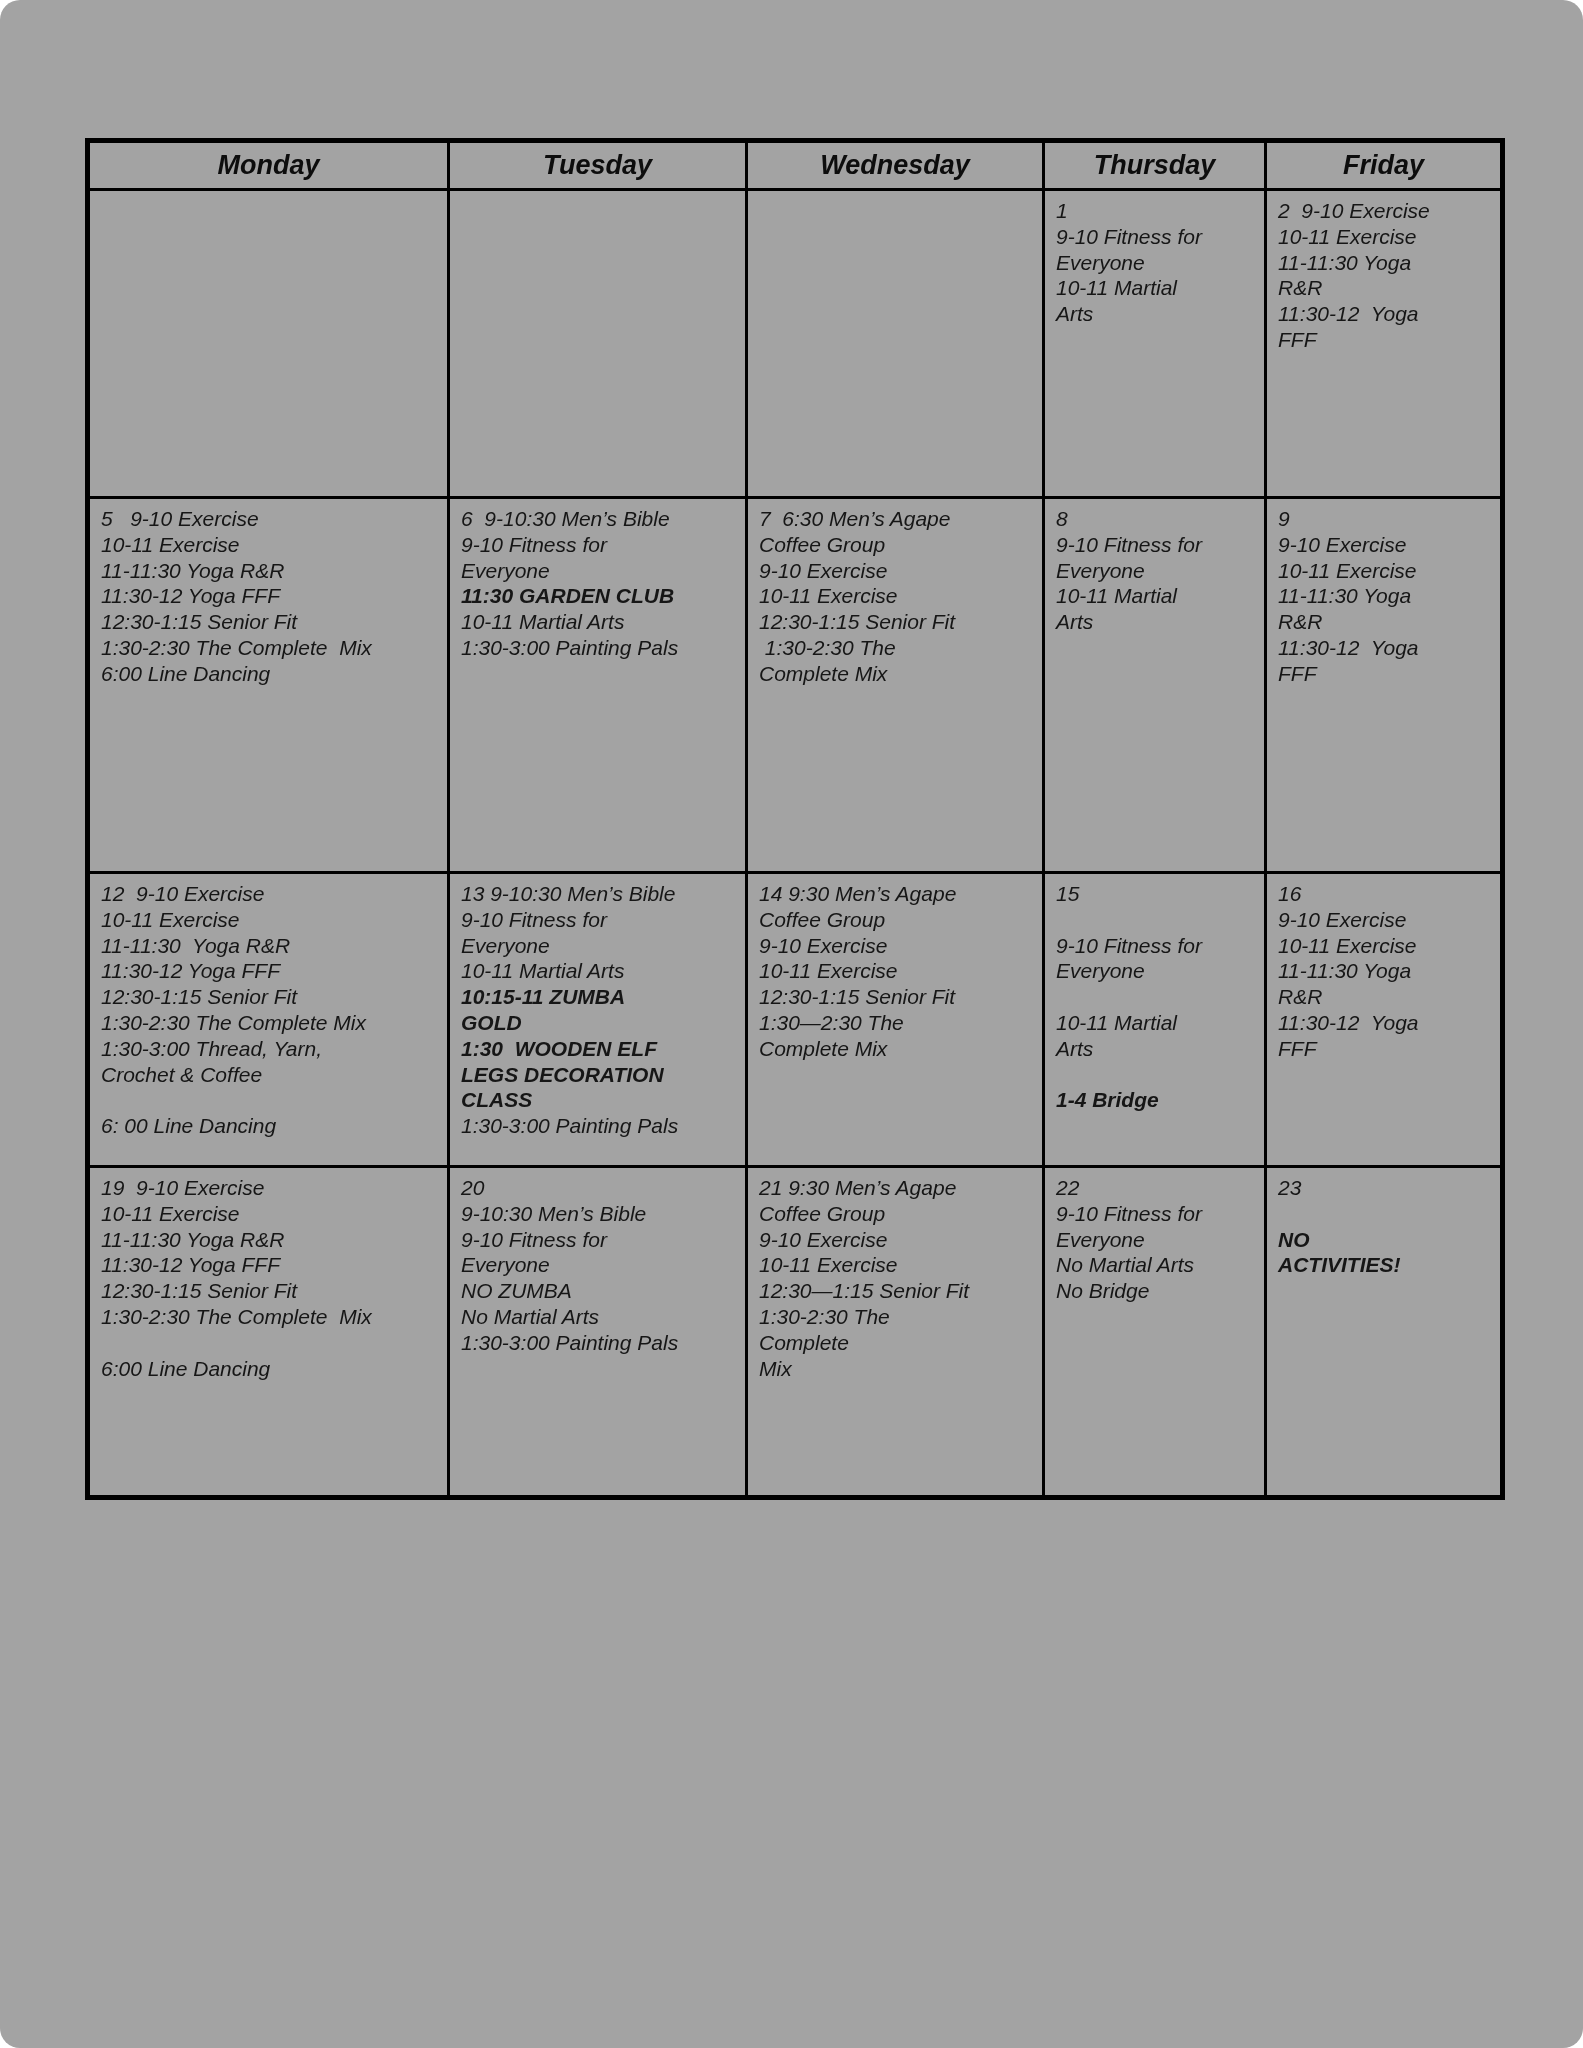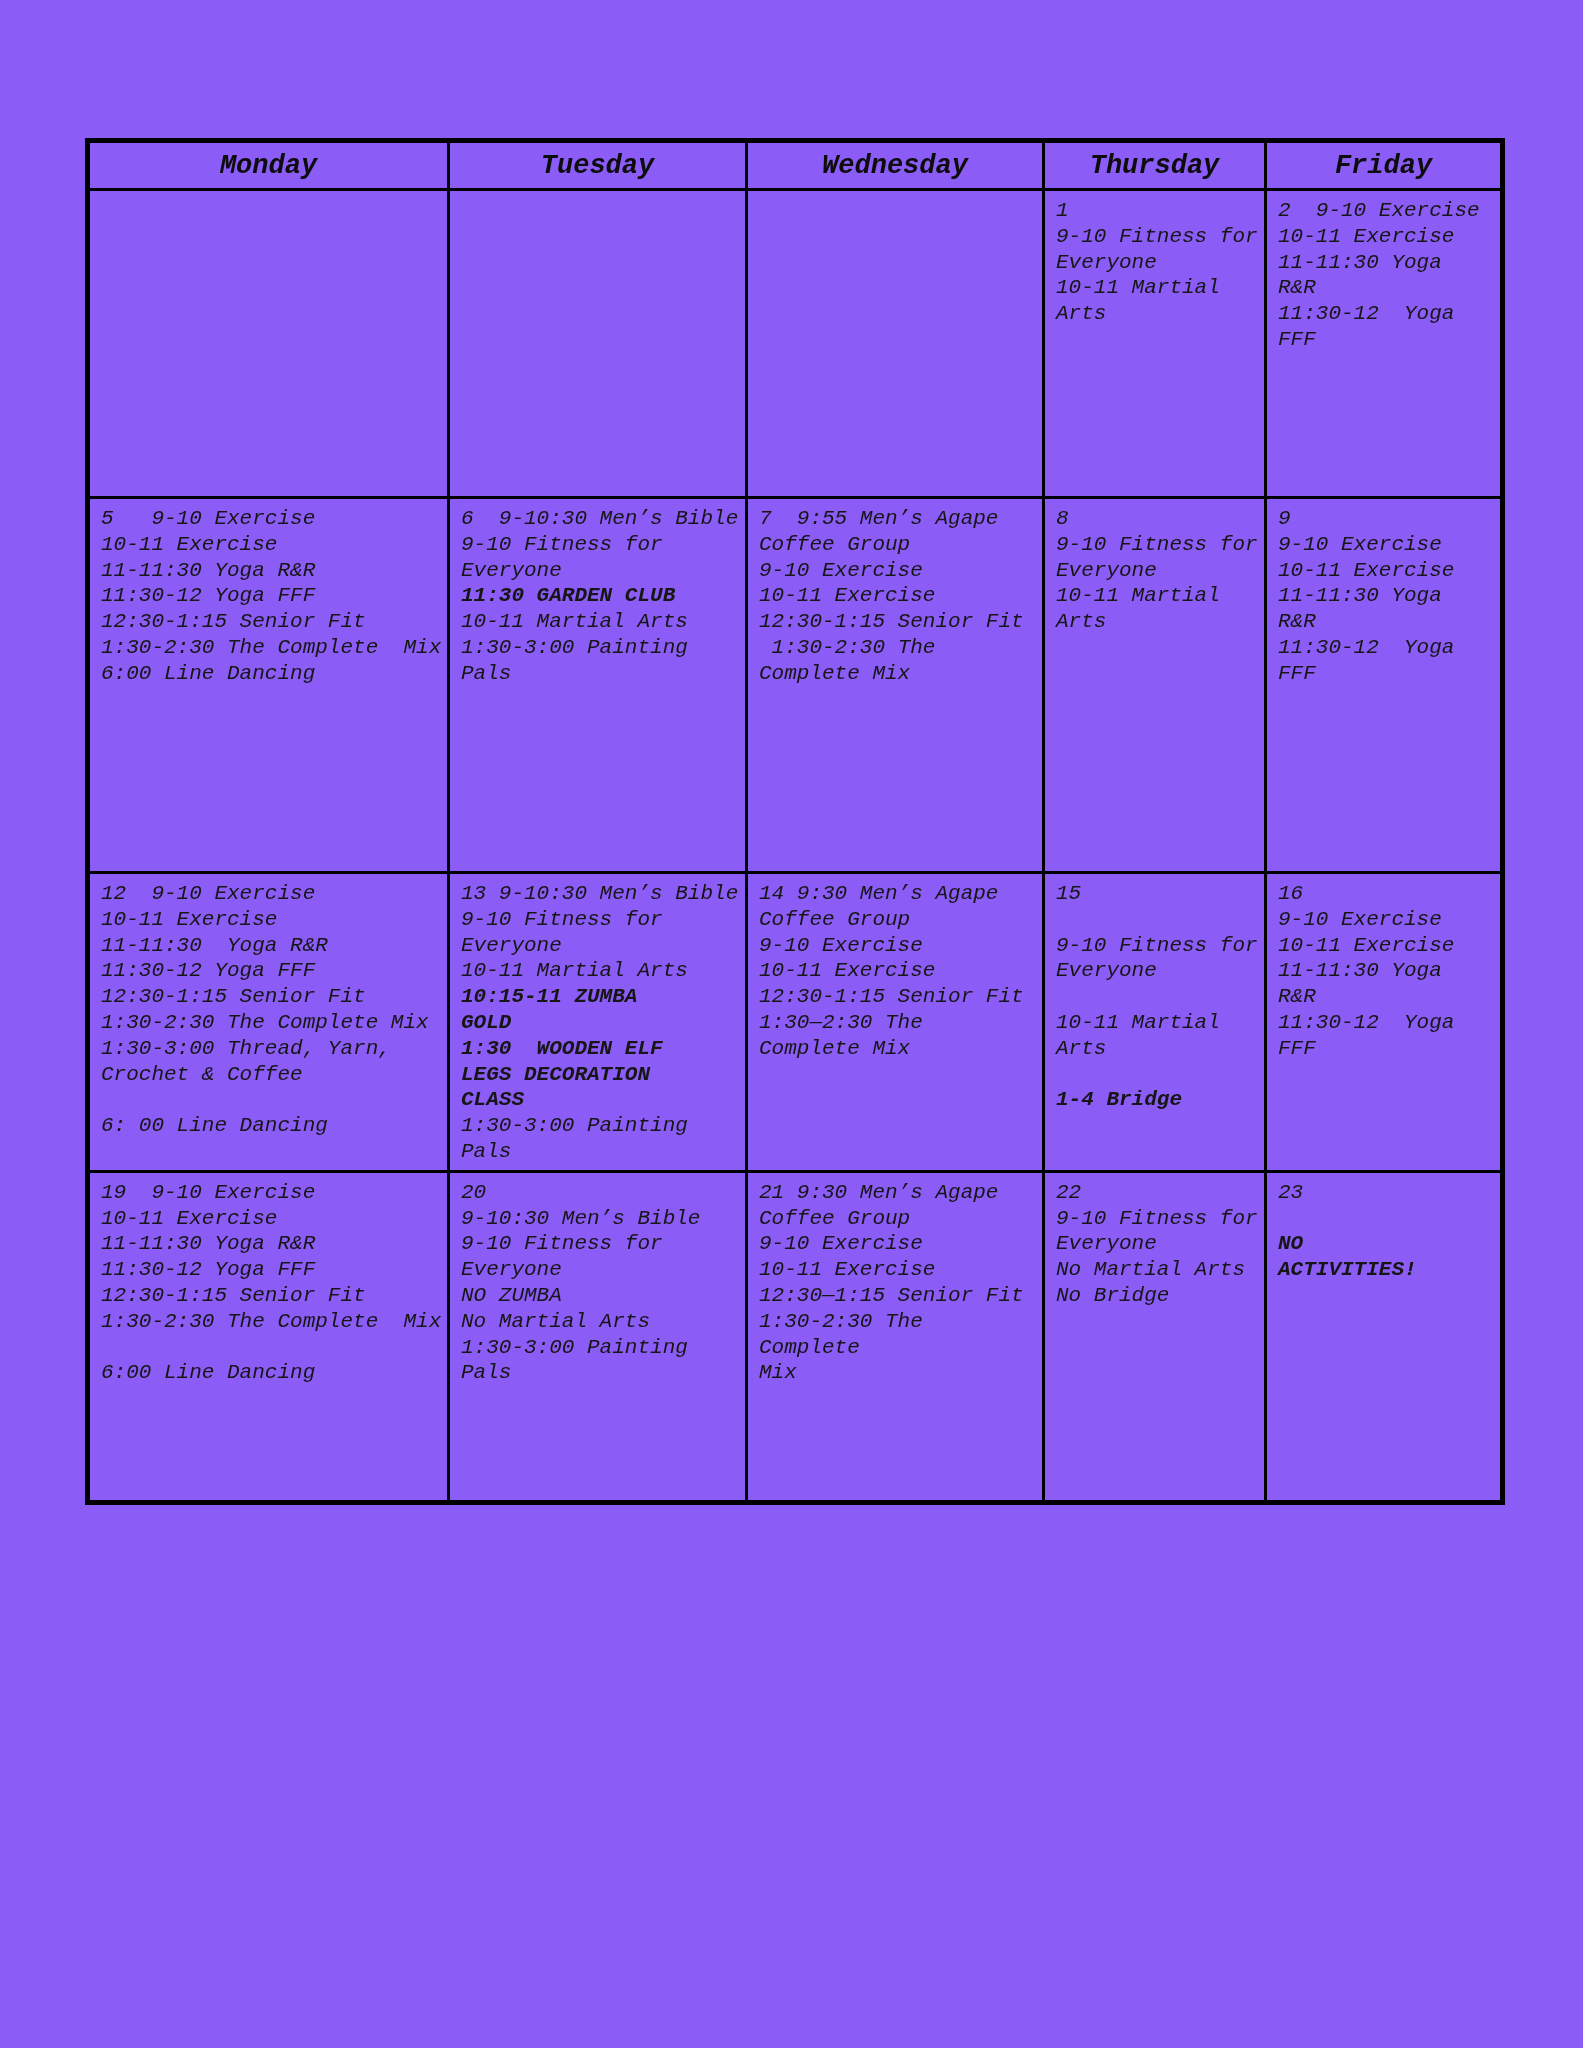--- a/index.html
+++ b/index.html
@@ -4,24 +4,25 @@
 <style>
   html, body {
     margin: 0;
     padding: 0;
     background: #ffffff;
   }
   .page {
     position: relative;
     width: 1583px;
     height: 2048px;
-    background: #8b5cf6;
-    font-family: Liberation Mono, monospace;
+    background: #a3a3a3;
+    font-family: Liberation Sans, sans-serif;
     color: #141414;
     overflow: hidden;
+    border-radius: 20px;
   }
   table.calendar {
     position: absolute;
     left: 85px;
     top: 138px;
     width: 1415px;
     border-collapse: collapse;
     table-layout: fixed;
     border: 5px solid #000000;
   }
@@ -119,21 +120,21 @@
           </td>
           <td>
             <div class="line"><span>6  9-10:30 Men’s Bible</span></div>
             <div class="line"><span>9-10 Fitness for</span></div>
             <div class="line"><span>Everyone</span></div>
             <div class="line"><span class="b">11:30 GARDEN CLUB</span></div>
             <div class="line"><span>10-11 Martial Arts</span></div>
             <div class="line"><span>1:30-3:00 Painting Pals</span></div>
           </td>
           <td>
-            <div class="line"><span>7  9:55 Men’s Agape</span></div>
+            <div class="line"><span>7  6:30 Men’s Agape</span></div>
             <div class="line"><span>Coffee Group</span></div>
             <div class="line"><span>9-10 Exercise</span></div>
             <div class="line"><span>10-11 Exercise</span></div>
             <div class="line"><span>12:30-1:15 Senior Fit</span></div>
             <div class="line"><span> 1:30-2:30 The</span></div>
             <div class="line"><span>Complete Mix</span></div>
           </td>
           <td>
             <div class="line"><span>8</span></div>
             <div class="line"><span>9-10 Fitness for</span></div>

